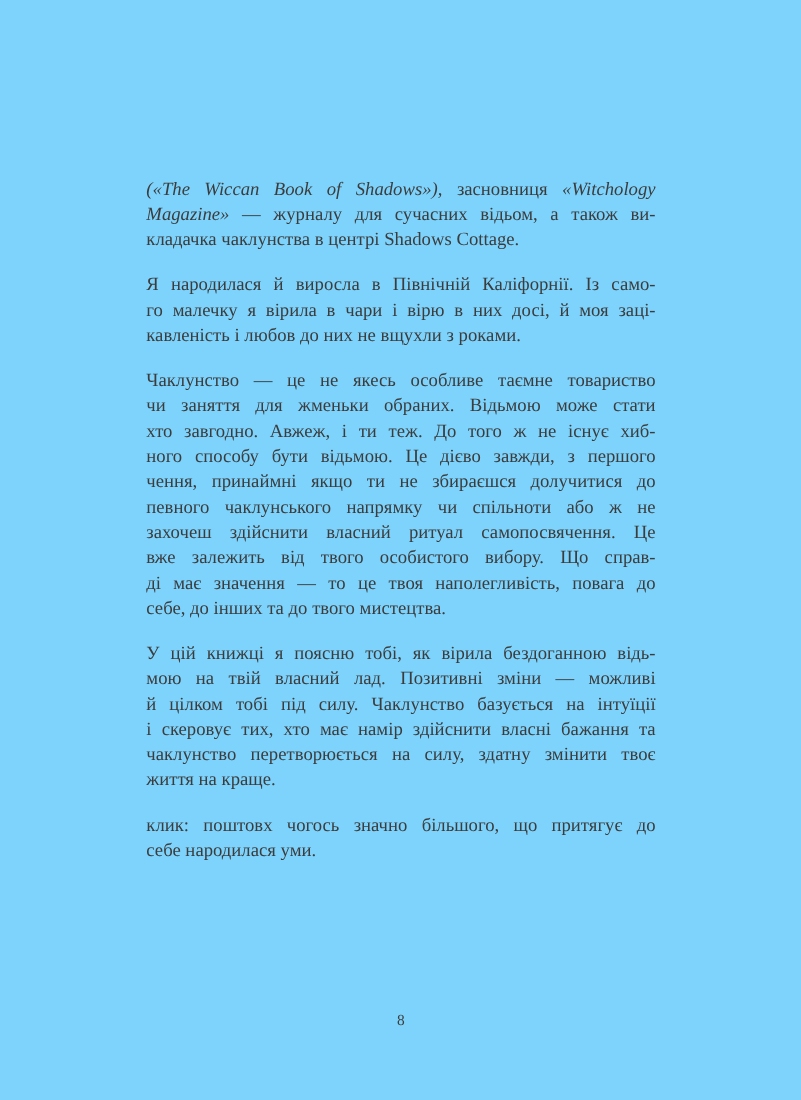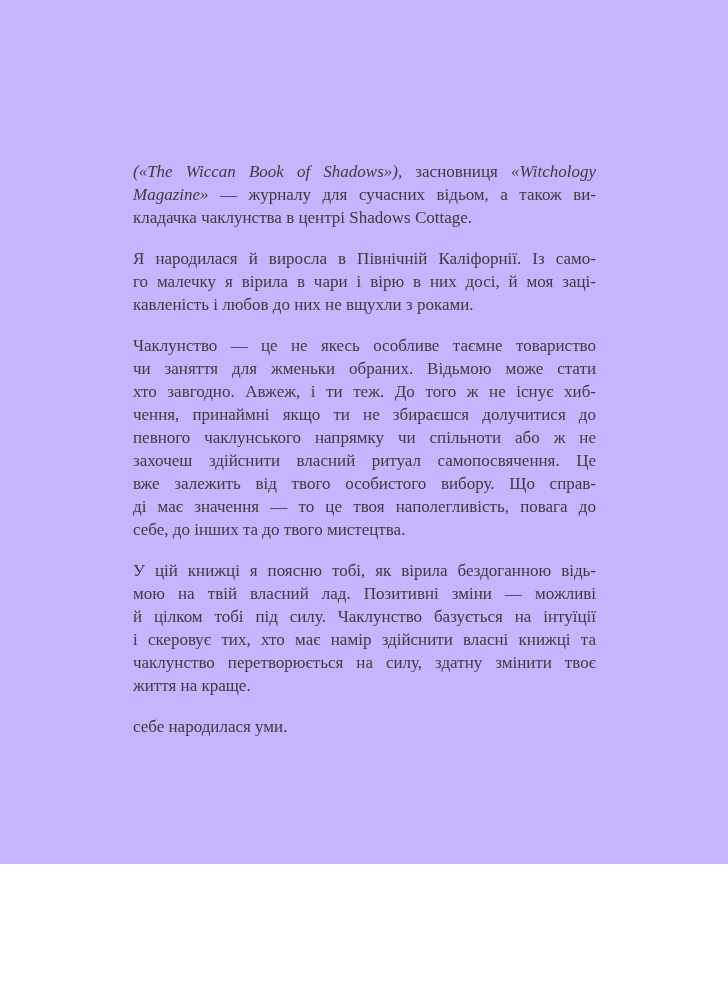--- a/index.html
+++ b/index.html
@@ -3,22 +3,22 @@
 <meta charset="utf-8">
 <style>
   html, body {
     margin: 0;
     padding: 0;
     background: #ffffff;
   }
   .page {
     position: relative;
     width: 728px;
-    height: 864px;
-    background: #c4b5fd;
+    height: 1000px;
+    background: #7dd3fc;
     font-family: "Liberation Serif", "DejaVu Serif", serif;
     color: #3c3c3c;
     overflow: hidden;
   }
   .text-block {
     position: absolute;
     left: 133px;
     top: 160px;
     width: 463px;
     font-size: 17px;
@@ -67,33 +67,35 @@
       </div>
       <div class="paragraph">
         <div class="line justify"><span class="seg-roman">Я народилася й виросла в Північній Каліфорнії. Із само-</span></div>
         <div class="line justify"><span class="seg-roman">го малечку я вірила в чари і вірю в них досі, й моя заці-</span></div>
         <div class="line last"><span class="seg-roman">кавленість і любов до них не вщухли з роками.</span></div>
       </div>
       <div class="paragraph">
         <div class="line justify"><span class="seg-roman">Чаклунство — це не якесь особливе таємне товариство</span></div>
         <div class="line justify"><span class="seg-roman">чи заняття для жменьки обраних. Відьмою може стати</span></div>
         <div class="line justify"><span class="seg-roman">хто завгодно. Авжеж, і ти теж. До того ж не існує хиб-</span></div>
+        <div class="line justify"><span class="seg-roman">ного способу бути відьмою. Це дієво завжди, з першого</span></div>
         <div class="line justify"><span class="seg-roman">чення, принаймні якщо ти не збираєшся долучитися до</span></div>
         <div class="line justify"><span class="seg-roman">певного чаклунського напрямку чи спільноти або ж не</span></div>
         <div class="line justify"><span class="seg-roman">захочеш здійснити власний ритуал самопосвячення. Це</span></div>
         <div class="line justify"><span class="seg-roman">вже залежить від твого особистого вибору. Що справ-</span></div>
         <div class="line justify"><span class="seg-roman">ді має значення — то це твоя наполегливість, повага до</span></div>
         <div class="line last"><span class="seg-roman">себе, до інших та до твого мистецтва.</span></div>
       </div>
       <div class="paragraph">
         <div class="line justify"><span class="seg-roman">У цій книжці я поясню тобі, як вірила бездоганною відь-</span></div>
         <div class="line justify"><span class="seg-roman">мою на твій власний лад. Позитивні зміни — можливі</span></div>
         <div class="line justify"><span class="seg-roman">й цілком тобі під силу. Чаклунство базується на інтуїції</span></div>
-        <div class="line justify"><span class="seg-roman">і скеровує тих, хто має намір здійснити власні книжці та</span></div>
+        <div class="line justify"><span class="seg-roman">і скеровує тих, хто має намір здійснити власні бажання та</span></div>
         <div class="line justify"><span class="seg-roman">чаклунство перетворюється на силу, здатну змінити твоє</span></div>
         <div class="line last"><span class="seg-roman">життя на краще.</span></div>
       </div>
       <div class="paragraph">
+        <div class="line justify"><span class="seg-roman">клик: поштовх чогось значно більшого, що притягує до</span></div>
         <div class="line last"><span class="seg-roman">себе народилася уми.</span></div>
       </div>
     </div>
   <div class="page-number">8</div>
 </div>
 
 </body></html>

